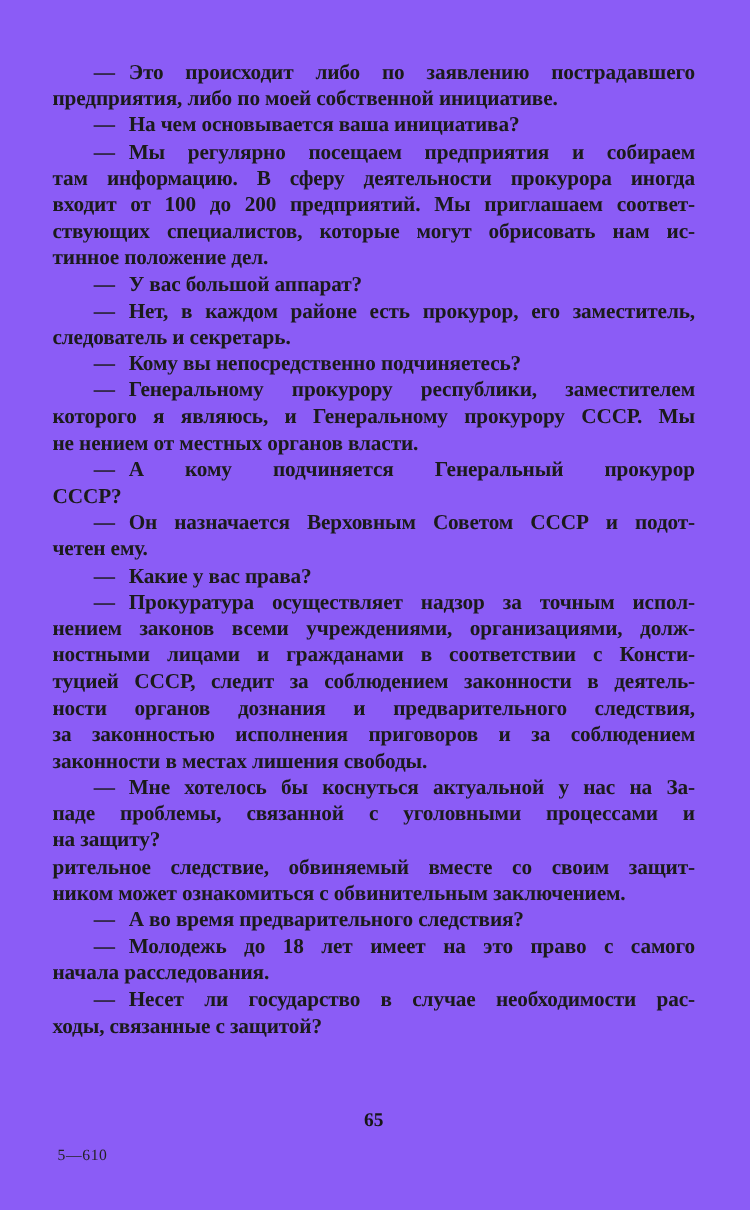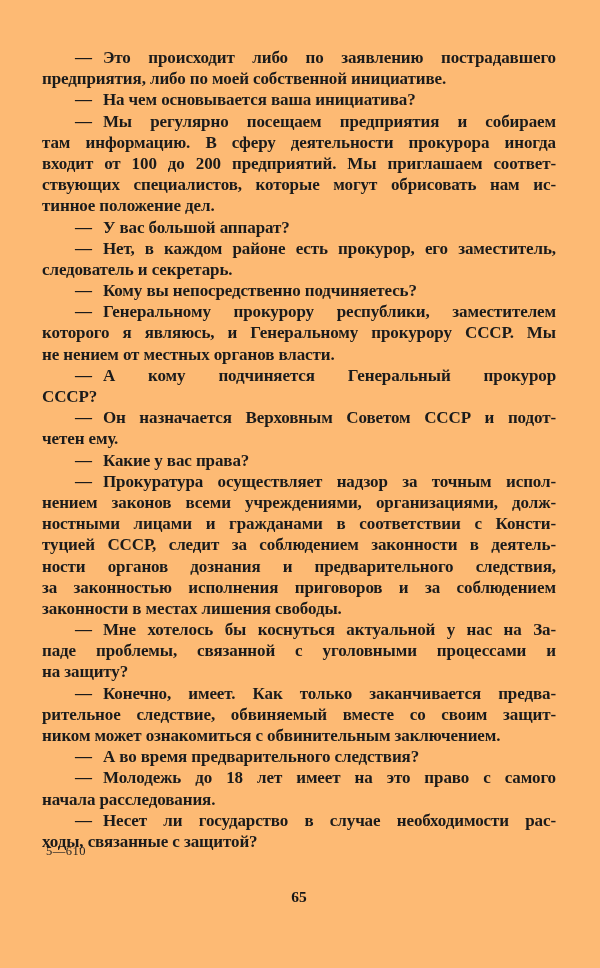--- a/index.html
+++ b/index.html
@@ -10,21 +10,21 @@
     width: 600px;
     height: 968px;
     background: #fefefe;
     overflow: hidden;
     position: relative;
     font-family: "Liberation Serif", "DejaVu Serif", serif;
   }
   .page {
     position: absolute;
     inset: 0;
-    background: #fdba74;
+    background: #8b5cf6;
   }
   .text-column {
     position: absolute;
     left: 42px;
     top: 47px;
     width: 514px;
     color: #1b1b1b;
     font-size: 17px;
     font-weight: 700;
     line-height: 21.2px;
@@ -46,21 +46,21 @@
   }
   .line.first {
     padding-left: 33px;
   }
   .dash {
     margin-right: 11px;
   }
   .footer-signature {
     position: absolute;
     left: 46px;
-    top: 844px;
+    top: 917px;
     font-size: 12.5px;
     font-weight: 400;
     color: #222;
     letter-spacing: 0.5px;
     text-align: right;
   }
   .footer-pagenum {
     position: absolute;
     left: 42px;
     top: 888px;
@@ -125,21 +125,20 @@
         <div class="line">ности органов дознания и предварительного следствия,</div>
         <div class="line">за законностью исполнения приговоров и за соблюдением</div>
         <div class="line final">законности в местах лишения свободы.</div>
       </div>
       <div class="para">
         <div class="line first"><span class="dash">—</span>Мне хотелось бы коснуться актуальной у нас на За-</div>
         <div class="line">паде проблемы, связанной с уголовными процессами и</div>
         <div class="line final">на защиту?</div>
       </div>
       <div class="para">
-        <div class="line first"><span class="dash">—</span>Конечно, имеет. Как только заканчивается предва-</div>
         <div class="line">рительное следствие, обвиняемый вместе со своим защит-</div>
         <div class="line final">ником может ознакомиться с обвинительным заключением.</div>
       </div>
       <div class="para">
         <div class="line first final"><span class="dash">—</span>А во время предварительного следствия?</div>
       </div>
       <div class="para">
         <div class="line first"><span class="dash">—</span>Молодежь до 18 лет имеет на это право с самого</div>
         <div class="line final">начала расследования.</div>
       </div>

